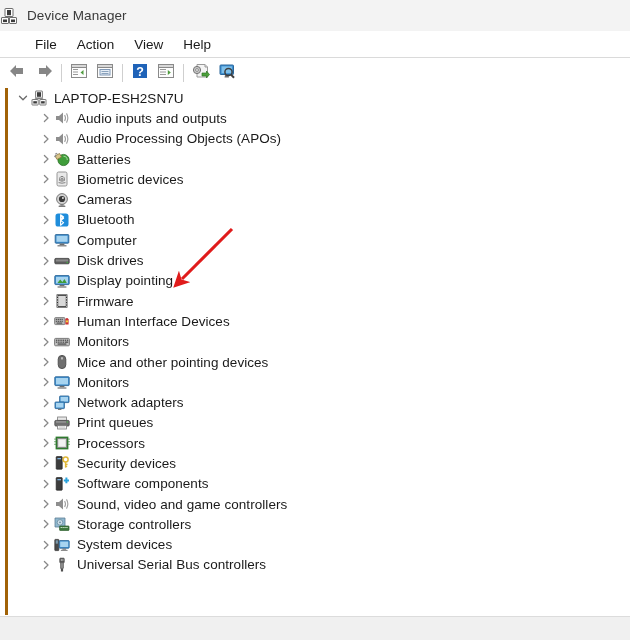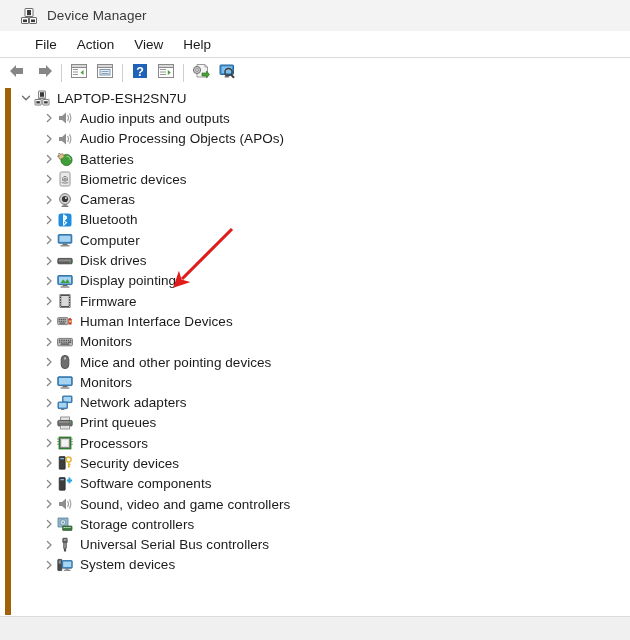--- a/index.html
+++ b/index.html
@@ -14,21 +14,21 @@
     overflow: hidden;
     position: relative;
   }
 
   
   #titlebar {
     height: 31px;
     background: #f3f3f3;
     display: flex;
     align-items: center;
-    padding-left: 20px;
+    padding-left: 0;
     box-sizing: border-box;
   }
   #titlebar .app-icon {
     width: 18px;
     height: 18px;
     position: relative;
     flex: 0 0 auto;
     margin-right: 9px;
   }
   #titlebar .title-text {
@@ -82,21 +82,21 @@
   }
 
   
   #treepanel {
     position: absolute;
     left: 5px;
     top: 88px;
     width: 625px;
     height: 527px;
     background: #ffffff;
-    border-left: 6px solid #a16207;
+    border-left: 3px solid #a16207;
     box-sizing: border-box;
     overflow: hidden;
   }
   #statusbar {
     position: absolute;
     left: 0;
     top: 616px;
     width: 630px;
     height: 24px;
     background: #f0f0f0;
@@ -684,48 +684,48 @@
   </div>
 
   <div class="tree-row child-row">
     <span class="expander">
       <svg width="10" height="10" viewBox="0 0 10 10">
           <path d="M3.4 1.5 L7 5 L3.4 8.5" fill="none" stroke="#888" stroke-width="1.25" stroke-linecap="round" stroke-linejoin="round"></path>
         </svg>
     </span>
     <span class="node-icon">
       <svg width="16" height="16" viewBox="0 0 16 16">
-        <rect x="5.8" y="1.2" width="4.4" height="4.6" rx="0.6" fill="#5a5a5a" stroke="#3a3a3a" stroke-width="0.7"></rect>
-        <rect x="6.8" y="2.2" width="1" height="1.6" fill="#cfcfcf"></rect>
-        <rect x="8.4" y="2.2" width="1" height="1.6" fill="#cfcfcf"></rect>
-        <rect x="6.4" y="5.8" width="3.2" height="5.4" fill="#8a8a8a" stroke="#5f5f5f" stroke-width="0.6"></rect>
-        <rect x="6.9" y="11.2" width="2.2" height="3.4" rx="0.5" fill="#4f4f4f"></rect>
-      </svg>
-    </span>
-    <span class="node-label">Universal Serial Bus controllers</span>
-  </div>
-
-  <div class="tree-row child-row">
-    <span class="expander">
-      <svg width="10" height="10" viewBox="0 0 10 10">
-          <path d="M3.4 1.5 L7 5 L3.4 8.5" fill="none" stroke="#888" stroke-width="1.25" stroke-linecap="round" stroke-linejoin="round"></path>
-        </svg>
-    </span>
-    <span class="node-icon">
-      <svg width="16" height="16" viewBox="0 0 16 16">
         <rect x="0.8" y="2.4" width="4" height="11.2" rx="0.5" fill="#4a4a4a" stroke="#2f2f2f" stroke-width="0.7"></rect>
         <rect x="1.7" y="3.6" width="2.2" height="1" fill="#9ccdea"></rect>
         <rect x="1.7" y="5.4" width="2.2" height="1" fill="#9ccdea"></rect>
         <rect x="5.2" y="3.6" width="10" height="7.6" rx="0.7" fill="#3f8fcf" stroke="#2a6394" stroke-width="0.85"></rect>
         <rect x="6.2" y="4.6" width="8" height="5.4" fill="#a7d4f0"></rect>
         <rect x="8.4" y="11.6" width="3.6" height="1.1" fill="#6e6e6e"></rect>
         <rect x="6.8" y="12.7" width="6.8" height="1.2" rx="0.5" fill="#8d8d8d"></rect>
       </svg>
     </span>
     <span class="node-label">System devices</span>
+  </div>
+
+  <div class="tree-row child-row">
+    <span class="expander">
+      <svg width="10" height="10" viewBox="0 0 10 10">
+          <path d="M3.4 1.5 L7 5 L3.4 8.5" fill="none" stroke="#888" stroke-width="1.25" stroke-linecap="round" stroke-linejoin="round"></path>
+        </svg>
+    </span>
+    <span class="node-icon">
+      <svg width="16" height="16" viewBox="0 0 16 16">
+        <rect x="5.8" y="1.2" width="4.4" height="4.6" rx="0.6" fill="#5a5a5a" stroke="#3a3a3a" stroke-width="0.7"></rect>
+        <rect x="6.8" y="2.2" width="1" height="1.6" fill="#cfcfcf"></rect>
+        <rect x="8.4" y="2.2" width="1" height="1.6" fill="#cfcfcf"></rect>
+        <rect x="6.4" y="5.8" width="3.2" height="5.4" fill="#8a8a8a" stroke="#5f5f5f" stroke-width="0.6"></rect>
+        <rect x="6.9" y="11.2" width="2.2" height="3.4" rx="0.5" fill="#4f4f4f"></rect>
+      </svg>
+    </span>
+    <span class="node-label">Universal Serial Bus controllers</span>
   </div>
 
 </div>
 
 <svg id="annotation-arrow" viewBox="0 0 80 72">
   <defs>
     <marker id="redhead" markerWidth="5.2" markerHeight="5.2" refX="1.2" refY="2.6" orient="auto">
       <path d="M0,0 L5.2,2.6 L0,5.2 L1.4,2.6 Z" fill="#e01b1b"></path>
     </marker>
   </defs>

